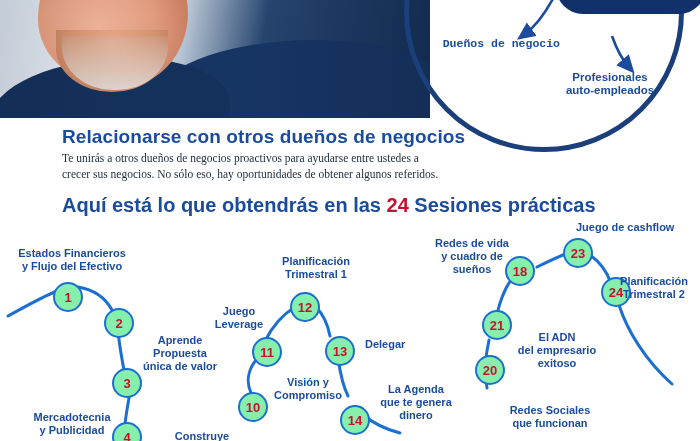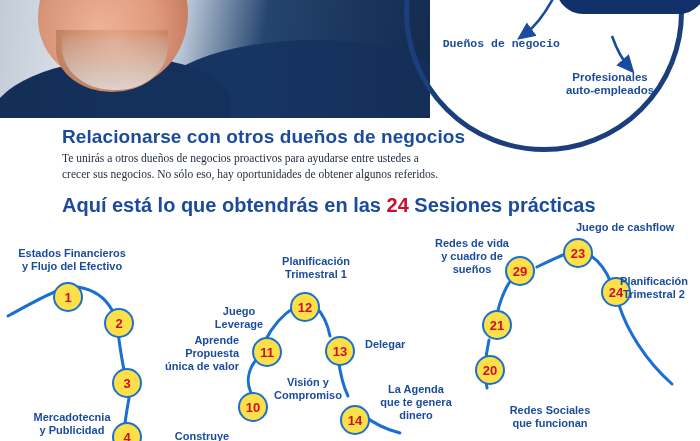--- a/index.html
+++ b/index.html
@@ -44,21 +44,21 @@
 
   
   .h-relate{position:absolute;left:62px;top:126px;font-size:19px;font-weight:bold;color:#1b4b9c;letter-spacing:.1px;}
   .p-relate{position:absolute;left:62px;top:150px;width:380px;font-family:"Liberation Serif", serif;
     font-size:11.5px;line-height:16px;color:#24303e;font-weight:normal;}
   .h-sessions{position:absolute;left:62px;top:194px;font-size:20px;font-weight:bold;color:#1b4b9c;}
   .h-sessions .num{color:#c8102e;}
 
   
   .node{position:absolute;width:26px;height:26px;border-radius:50%;
-    background:#fde047;border:2.5px solid #1b6fd0;
+    background:#86efac;border:2.5px solid #1b6fd0;
     color:#c8102e;font-size:13px;font-weight:bold;
     display:flex;align-items:center;justify-content:center;}
 
   
   .paths{position:absolute;left:0;top:0;width:700px;height:441px;pointer-events:none;}
 </style>
 </head>
 <body>
 
 <div class="page">
@@ -129,29 +129,29 @@
   <div class="node" style="left:112px;top:422px;">4</div>
 
   <div class="node" style="left:238px;top:392px;">10</div>
   <div class="node" style="left:252px;top:337px;">11</div>
   <div class="node" style="left:290px;top:292px;">12</div>
   <div class="node" style="left:325px;top:336px;">13</div>
   <div class="node" style="left:340px;top:405px;">14</div>
 
   <div class="node" style="left:475px;top:355px;">20</div>
   <div class="node" style="left:482px;top:310px;">21</div>
-  <div class="node" style="left:505px;top:256px;">29</div>
+  <div class="node" style="left:505px;top:256px;">18</div>
   <div class="node" style="left:563px;top:238px;">23</div>
   <div class="node" style="left:601px;top:277px;">24</div>
 
   <div class="lbl center" style="left:8px;top:247px;width:128px;white-space:pre-line;">Estados Financieros
 y Flujo del Efectivo</div>
 
 
-  <div class="lbl center" style="left:147px;top:334px;width:92px;white-space:pre-line;text-align:right;">Aprende
+  <div class="lbl center" style="left:134px;top:334px;width:92px;white-space:pre-line;">Aprende
 Propuesta
 única de valor</div>
 
   <div class="lbl center" style="left:22px;top:411px;width:100px;white-space:pre-line;">Mercadotecnia
 y Publicidad</div>
 
   <div class="lbl center" style="left:166px;top:430px;width:72px;white-space:pre-line;">Construye</div>
 
   <div class="lbl center" style="left:206px;top:305px;width:66px;white-space:pre-line;">Juego
 Leverage</div>
@@ -164,20 +164,23 @@
   <div class="lbl center" style="left:372px;top:383px;width:88px;white-space:pre-line;">La Agenda
 que te genera
 dinero</div>
 
   <div class="lbl center" style="left:268px;top:376px;width:80px;white-space:pre-line;">Visión y
 Compromiso</div>
 
   <div class="lbl center" style="left:500px;top:404px;width:100px;white-space:pre-line;">Redes Sociales
 que funcionan</div>
 
+  <div class="lbl center" style="left:512px;top:331px;width:90px;white-space:pre-line;">El ADN
+del empresario
+exitoso</div>
 
   <div class="lbl center" style="left:424px;top:237px;width:96px;white-space:pre-line;">Redes de vida
 y cuadro de
 sueños</div>
 
   <div class="lbl" style="left:576px;top:221px;width:130px;">Juego de cashflow</div>
 
   <div class="lbl center" style="left:612px;top:275px;width:84px;white-space:pre-line;">Planificación
 Trimestral 2</div>
 

